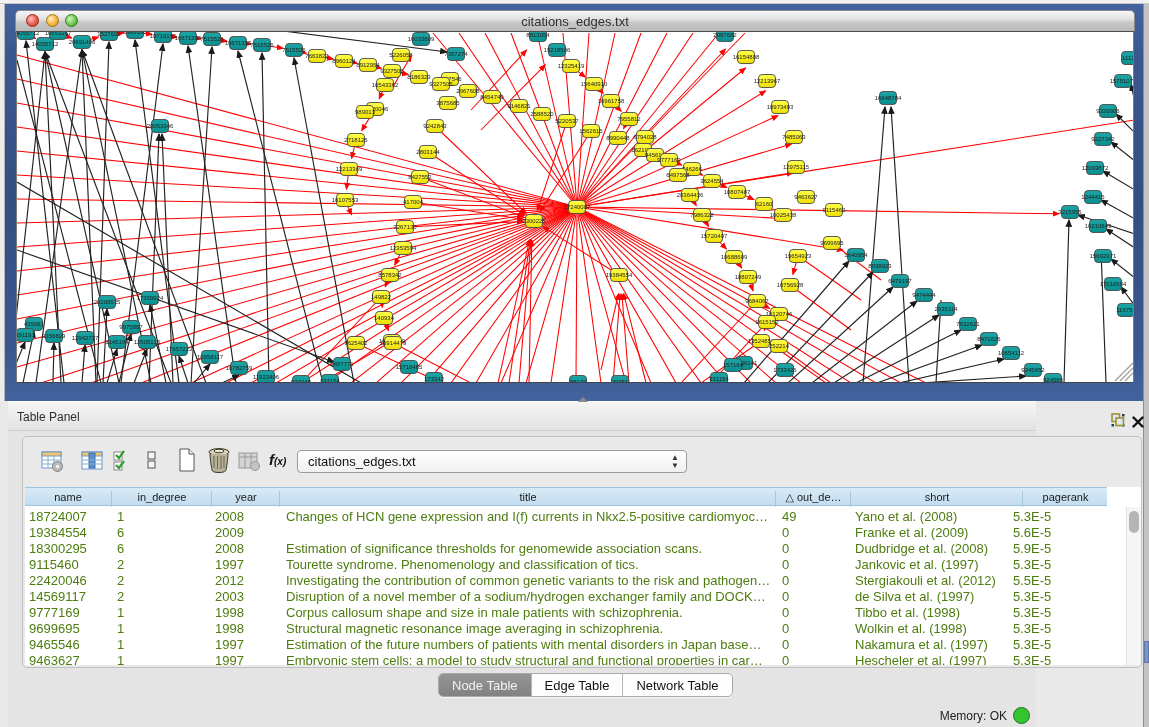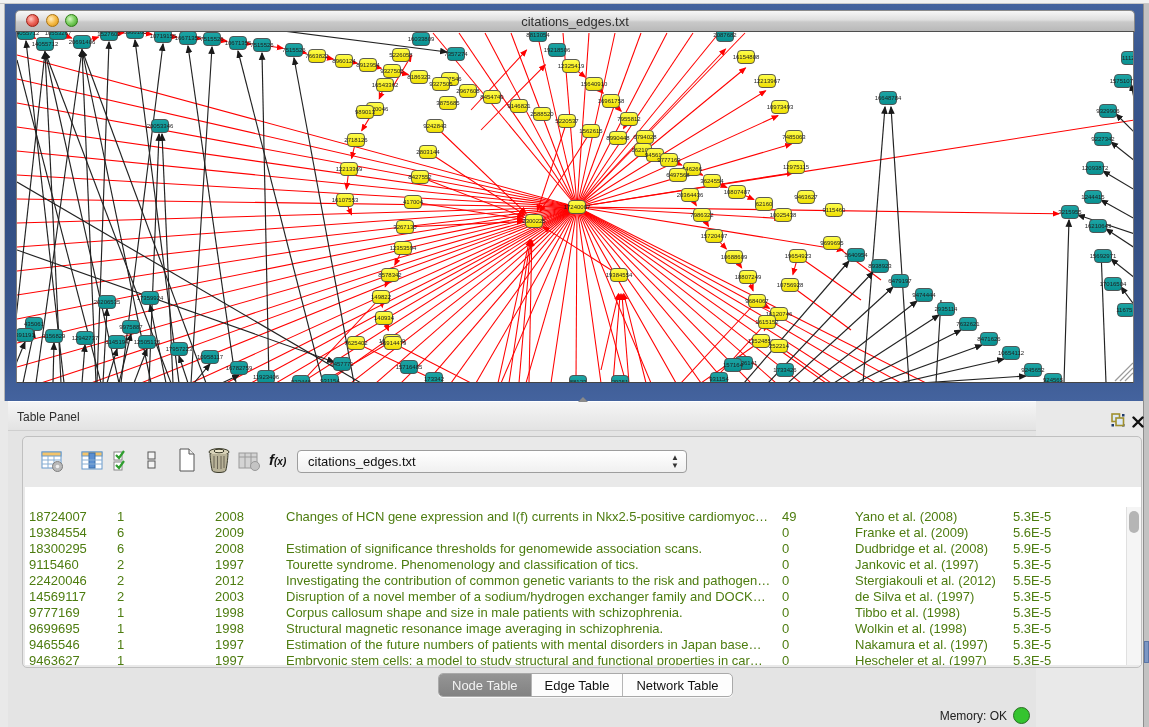--- a/index.html
+++ b/index.html
@@ -611,20 +611,29 @@
         </svg></span>
 <span class="ti" style="left:214px"><svg width="24" height="24" viewBox="0 0 24 24">
           <rect x="2" y="4" width="18" height="15" fill="#d4d4d4" stroke="#9a9a9a"></rect>
           <path d="M2,8 h18 M8,4 v15 M14,4 v15" stroke="#9a9a9a"></path>
           <circle cx="18" cy="17" r="4.5" fill="#c4c4c4" stroke="#999"></circle>
         </svg></span>
 <span class="ti" style="left:246px;top:14px;font-size:15px;font-style:italic;font-weight:bold;color:#111">f<span style="font-size:10px">(x)</span></span>
 
     <div id="combo">citations_edges.txt<span class="stp">▲<br>▼</span></div>
     <div id="grid">
+      <div id="ghead">
+        <div style="left:0;width:87px">name</div>
+        <div style="left:88px;width:99px">in_degree</div>
+        <div style="left:188px;width:67px">year</div>
+        <div style="left:256px;width:495px">title</div>
+        <div style="left:752px;width:74px">△ out_de…</div>
+        <div style="left:827px;width:171px">short</div>
+        <div style="left:999px;width:83px;border-right:none">pagerank</div>
+      </div>
       <div id="gbody">
           <div class="tr">
             <div class="c0">18724007</div>
             <div class="c1">1</div>
             <div class="c2">2008</div>
             <div class="c3">Changes of HCN gene expression and I(f) currents in Nkx2.5-positive cardiomyoc…</div>
             <div class="c4">49</div>
             <div class="c5">Yano et al. (2008)</div>
             <div class="c6">5.3E-5</div>
           </div>

